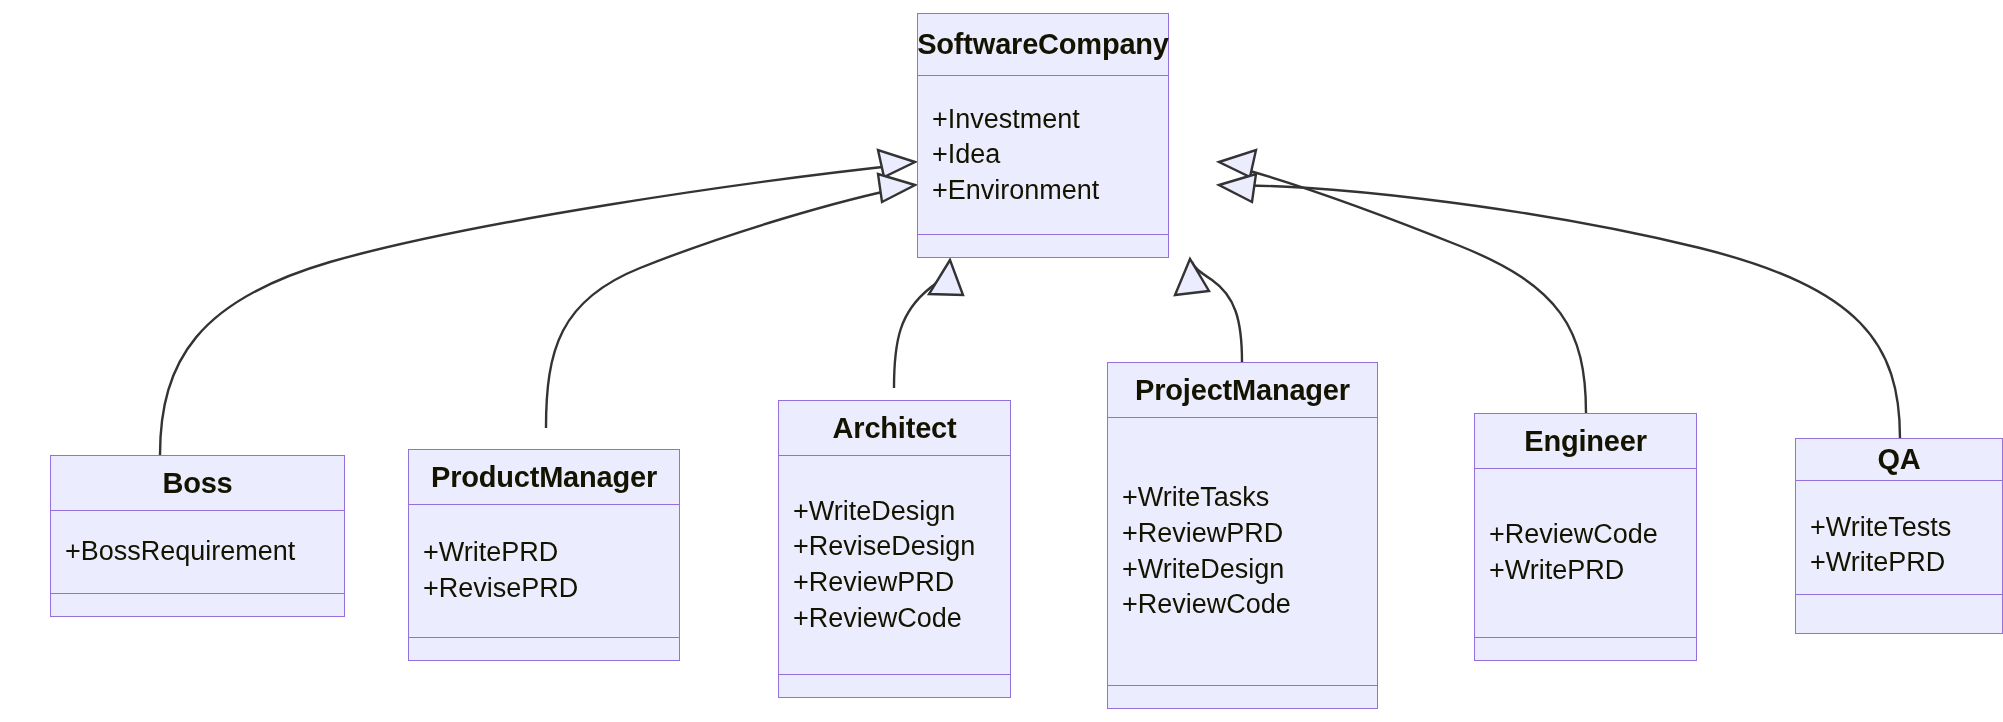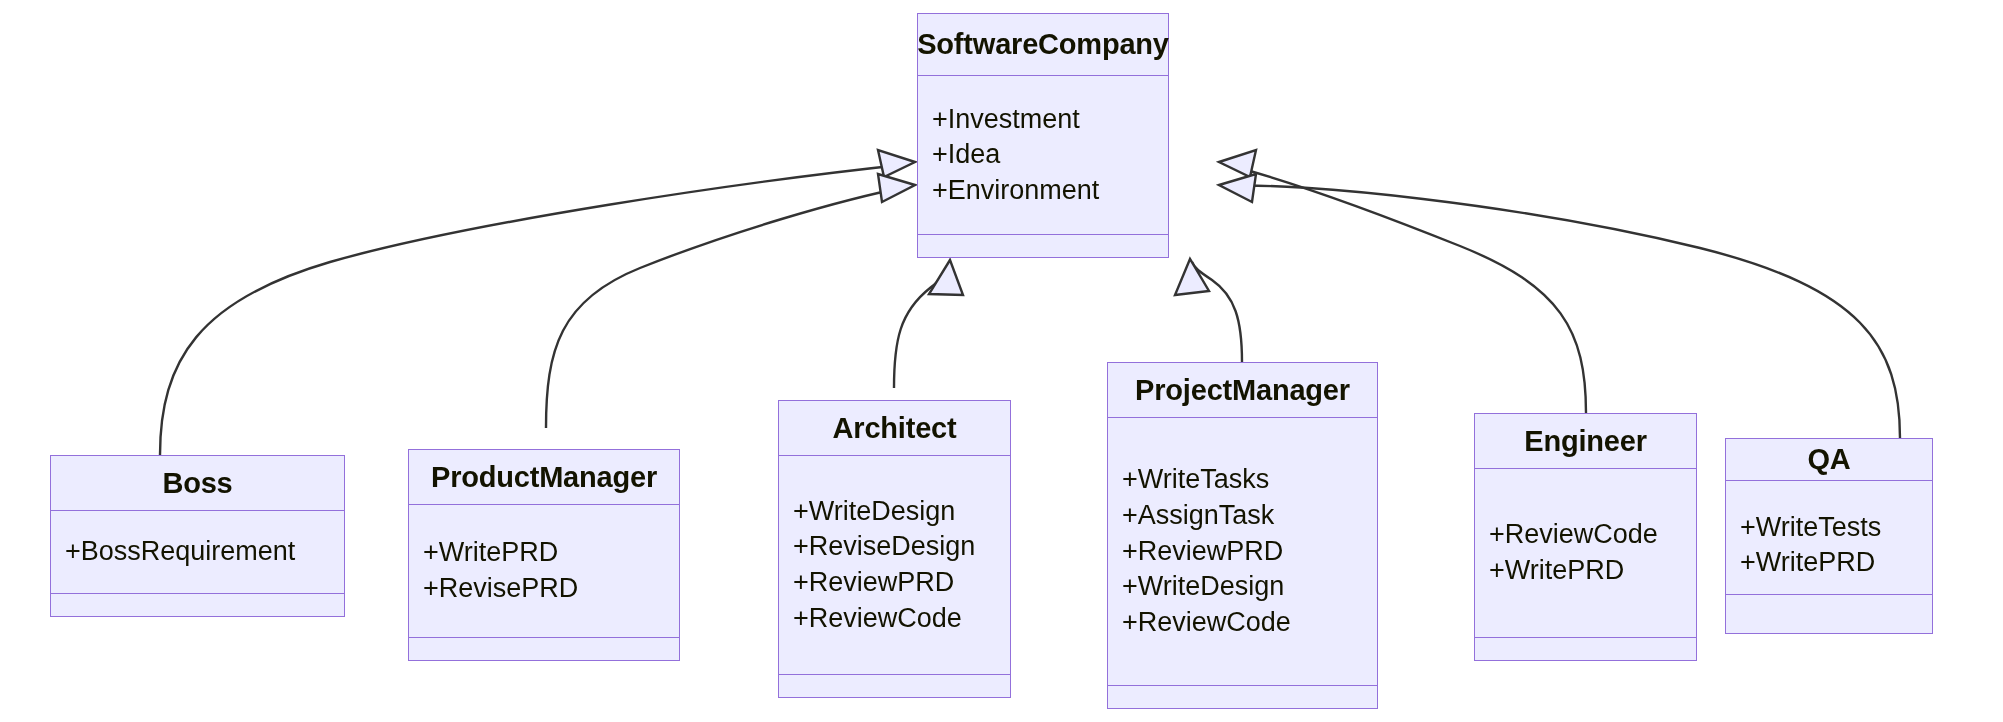--- a/index.html
+++ b/index.html
@@ -140,40 +140,39 @@
     </div>
     <div class="class-methods"></div>
   </div>
 
   <div class="uml-class" style="left:1107px; top:362px; width:271px; height:347px;">
     <div class="class-title-row" style="height:55px;">
       <span class="class-title">ProjectManager</span>
     </div>
     <div class="class-members">
       <div class="member-line">+WriteTasks</div>
-      <div class="member-line">+AssignTask</div>
       <div class="member-line">+ReviewPRD</div>
       <div class="member-line">+WriteDesign</div>
       <div class="member-line">+ReviewCode</div>
     </div>
     <div class="class-methods"></div>
   </div>
 
   <div class="uml-class" style="left:1474px; top:413px; width:223px; height:248px;justify-content:center;">
     <div class="class-title-row" style="height:55px;">
       <span class="class-title">Engineer</span>
     </div>
     <div class="class-members">
       <div class="member-line">+ReviewCode</div>
       <div class="member-line">+WritePRD</div>
     </div>
     <div class="class-methods"></div>
   </div>
 
-  <div class="uml-class" style="left:1725px; top:438px; width:208px; height:196px;gap:16px;">
+  <div class="uml-class" style="left:1795px; top:438px; width:208px; height:196px;gap:16px;">
     <div class="class-title-row" style="height:55px;">
       <span class="class-title">QA</span>
     </div>
     <div class="class-members">
       <div class="member-line">+WriteTests</div>
       <div class="member-line">+WritePRD</div>
     </div>
     <div class="class-methods"></div>
   </div>
 

